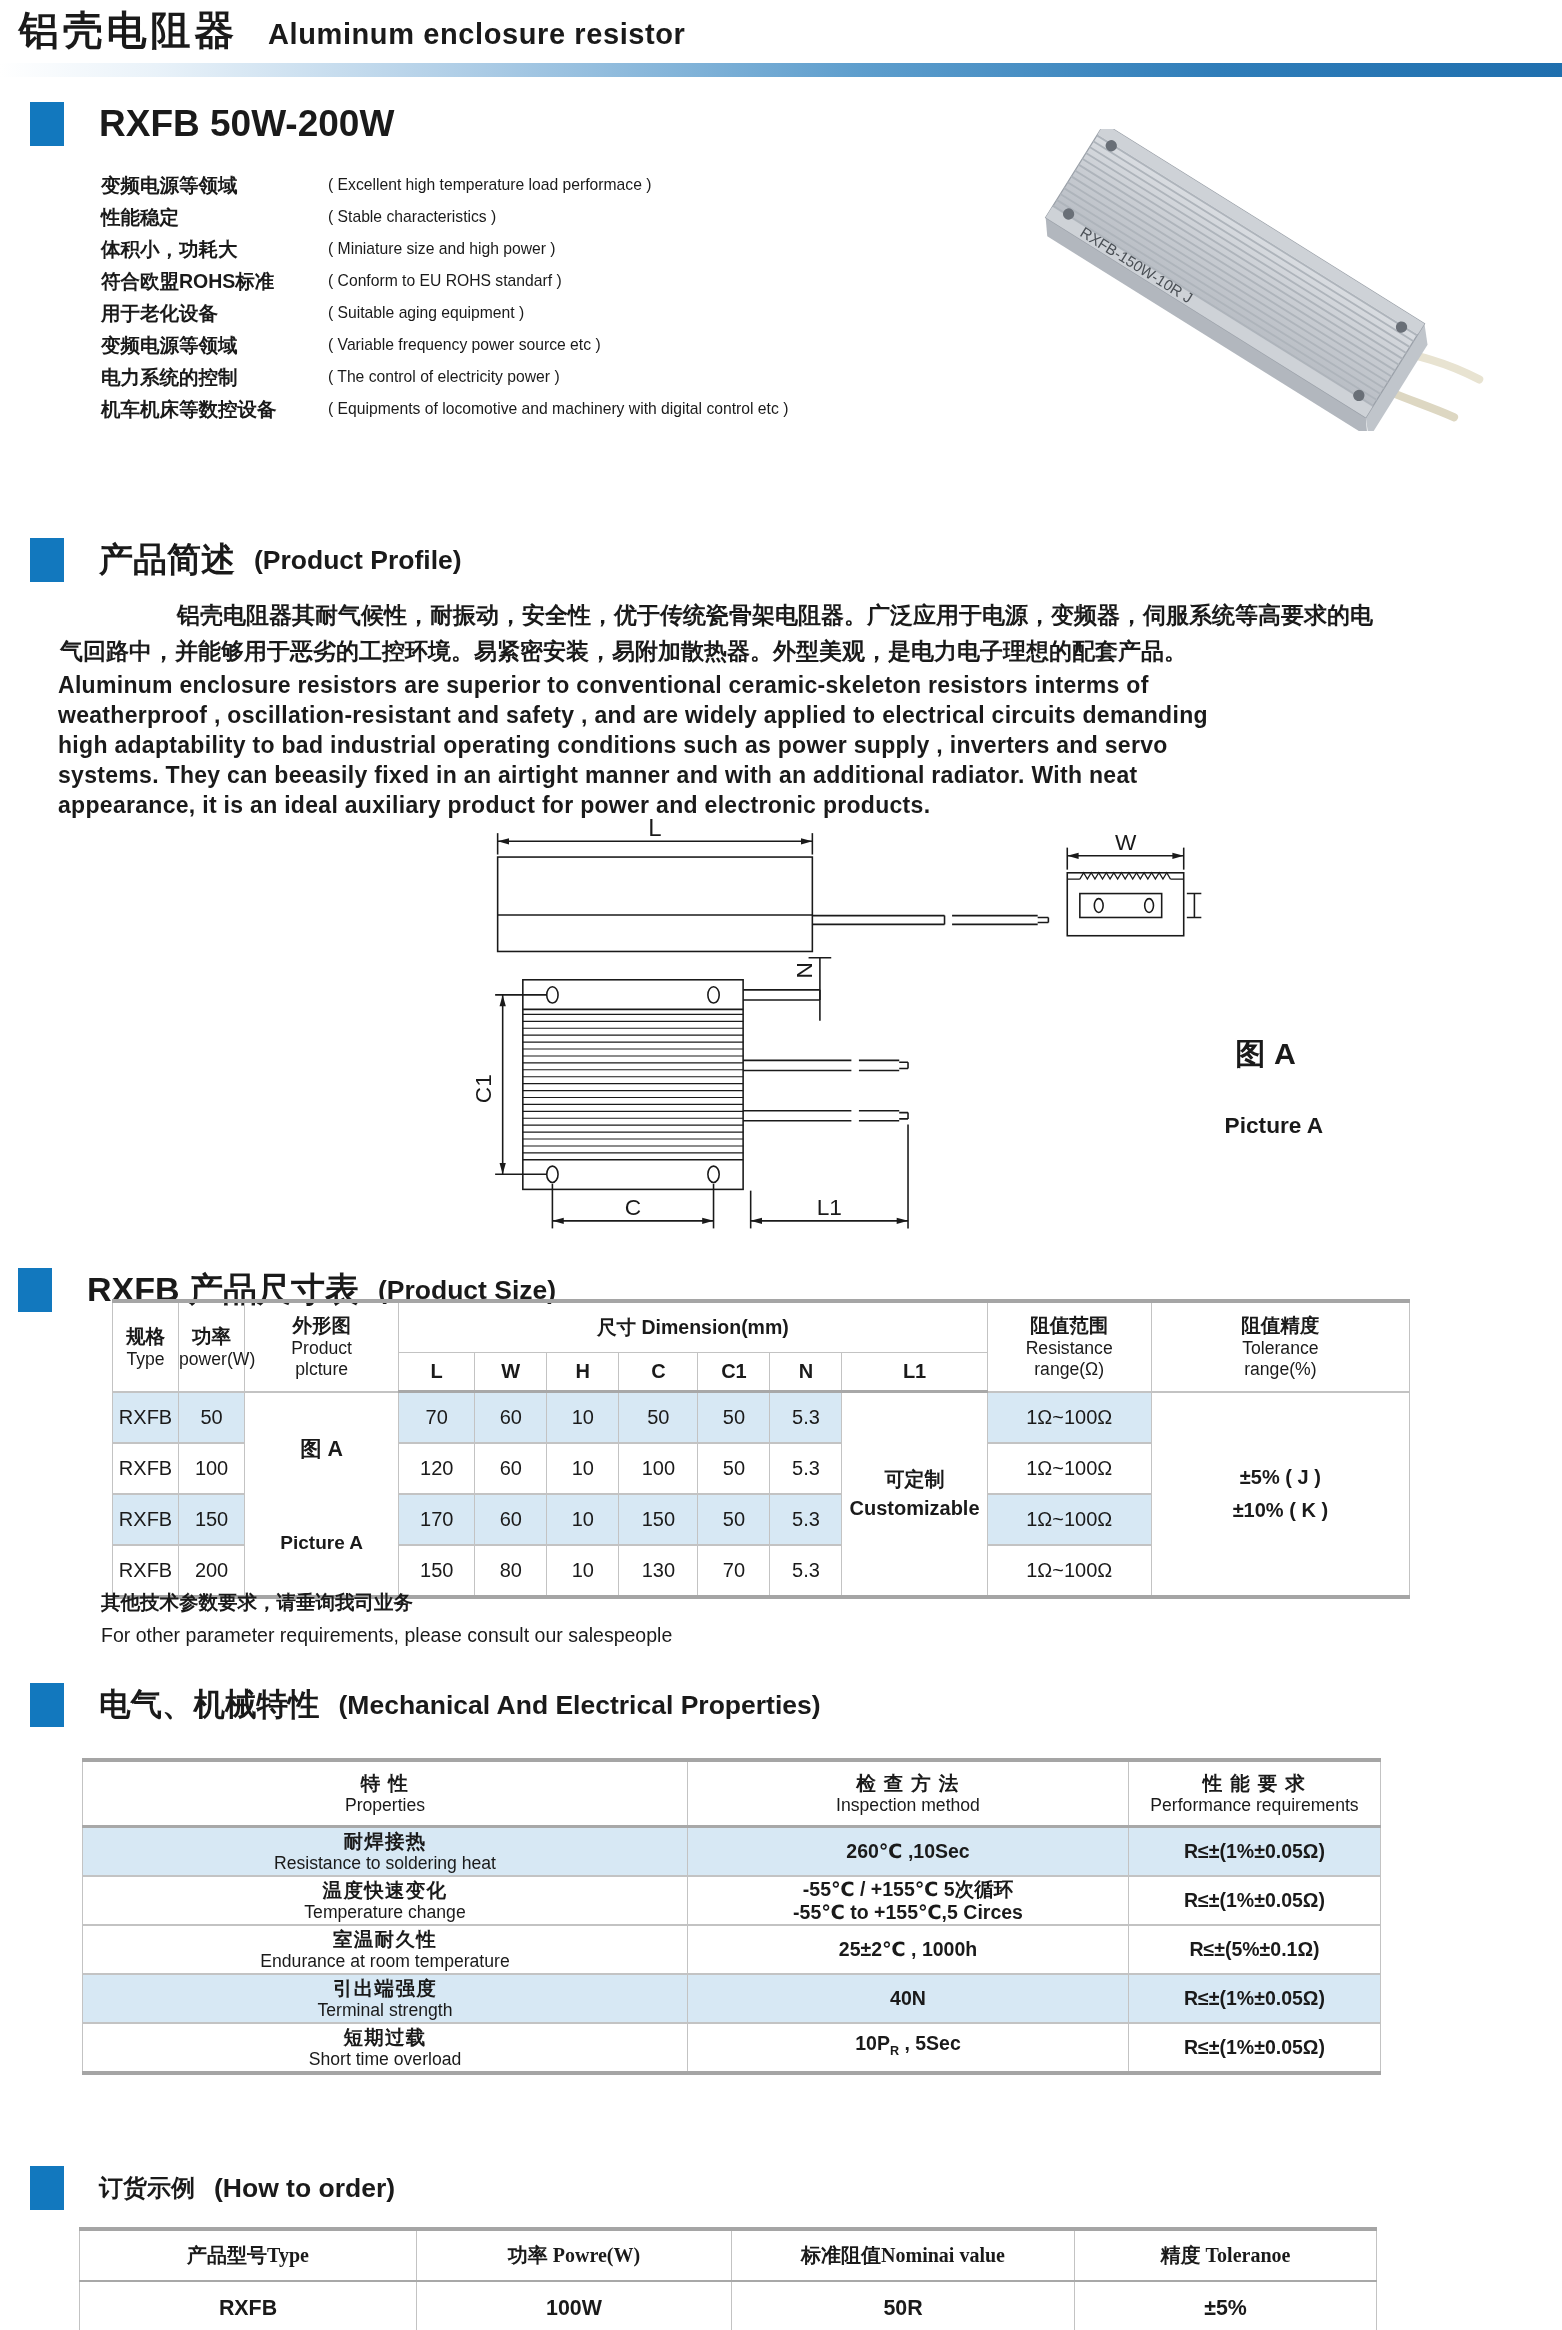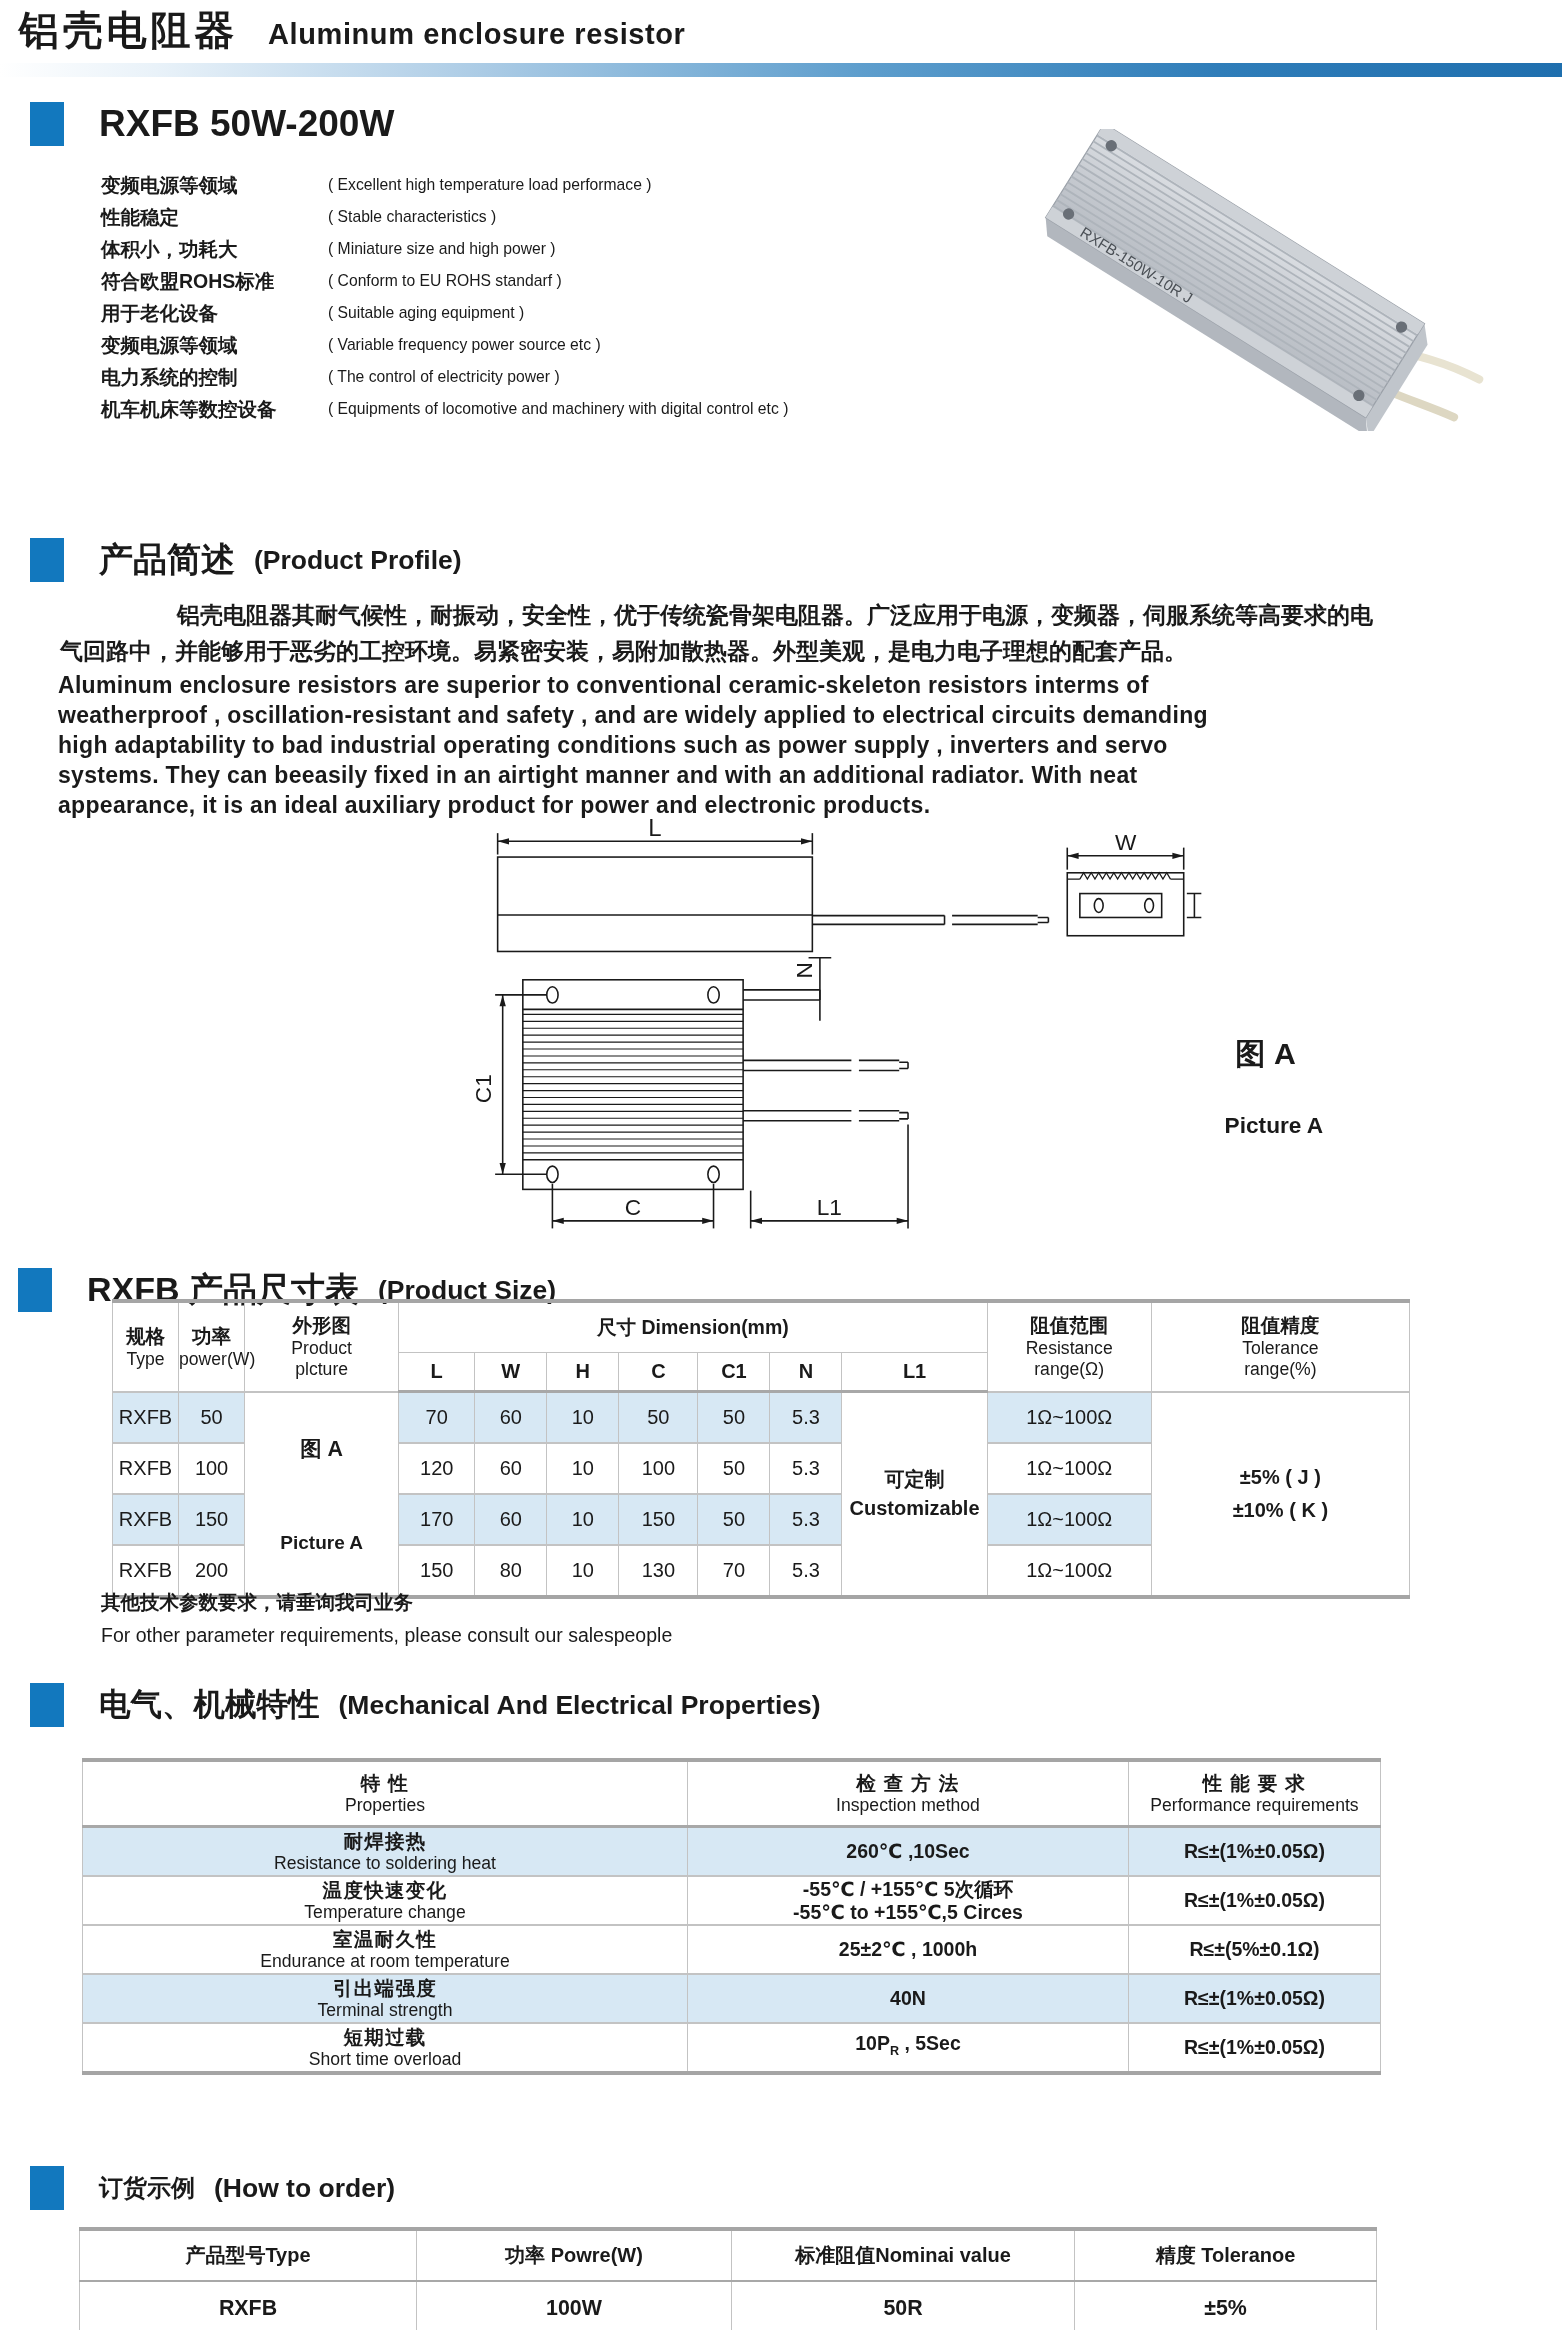--- a/index.html
+++ b/index.html
@@ -65,21 +65,21 @@
   #prop-table tr.prow td{height:47px;border-top:2.5px solid #c3c3c3;}
   .p-cn{font-size:19.5px;font-weight:bold;line-height:24px;letter-spacing:1.3px;}
   .p-en{font-size:17.6px;line-height:21px;}
   .p-val{font-size:19.5px;font-weight:600;line-height:23px;}
   .p-val sub{font-size:12.6px;}
 
   
   #order-table{position:absolute;left:79px;top:2227px;width:1298px;
     border-top:4.4px solid #a5a5a5;border-bottom:4.4px solid #a5a5a5;}
   #order-table th,#order-table td{border-left:1.3px solid #c3c3c3;border-right:1.3px solid #c3c3c3;}
-  #order-table tr.ohead th{height:49px;font-size:20px;font-weight:bold;border-bottom:2.5px solid #a8a8a8;}
+  #order-table tr.ohead th{height:49px;font-size:20px;font-weight:bold;border-bottom:2.5px solid #a8a8a8;font-family:Liberation Serif, serif;}
   #order-table tr.orow td{height:53px;font-size:21.4px;font-weight:600;}
 
   
   #drawing{position:absolute;left:466px;top:813px;}
   #photo{position:absolute;left:983px;top:129px;}
   svg text{font-family:"Liberation Sans","DejaVu Sans",sans-serif;}
 </style>
 </head>
 <body>
 

